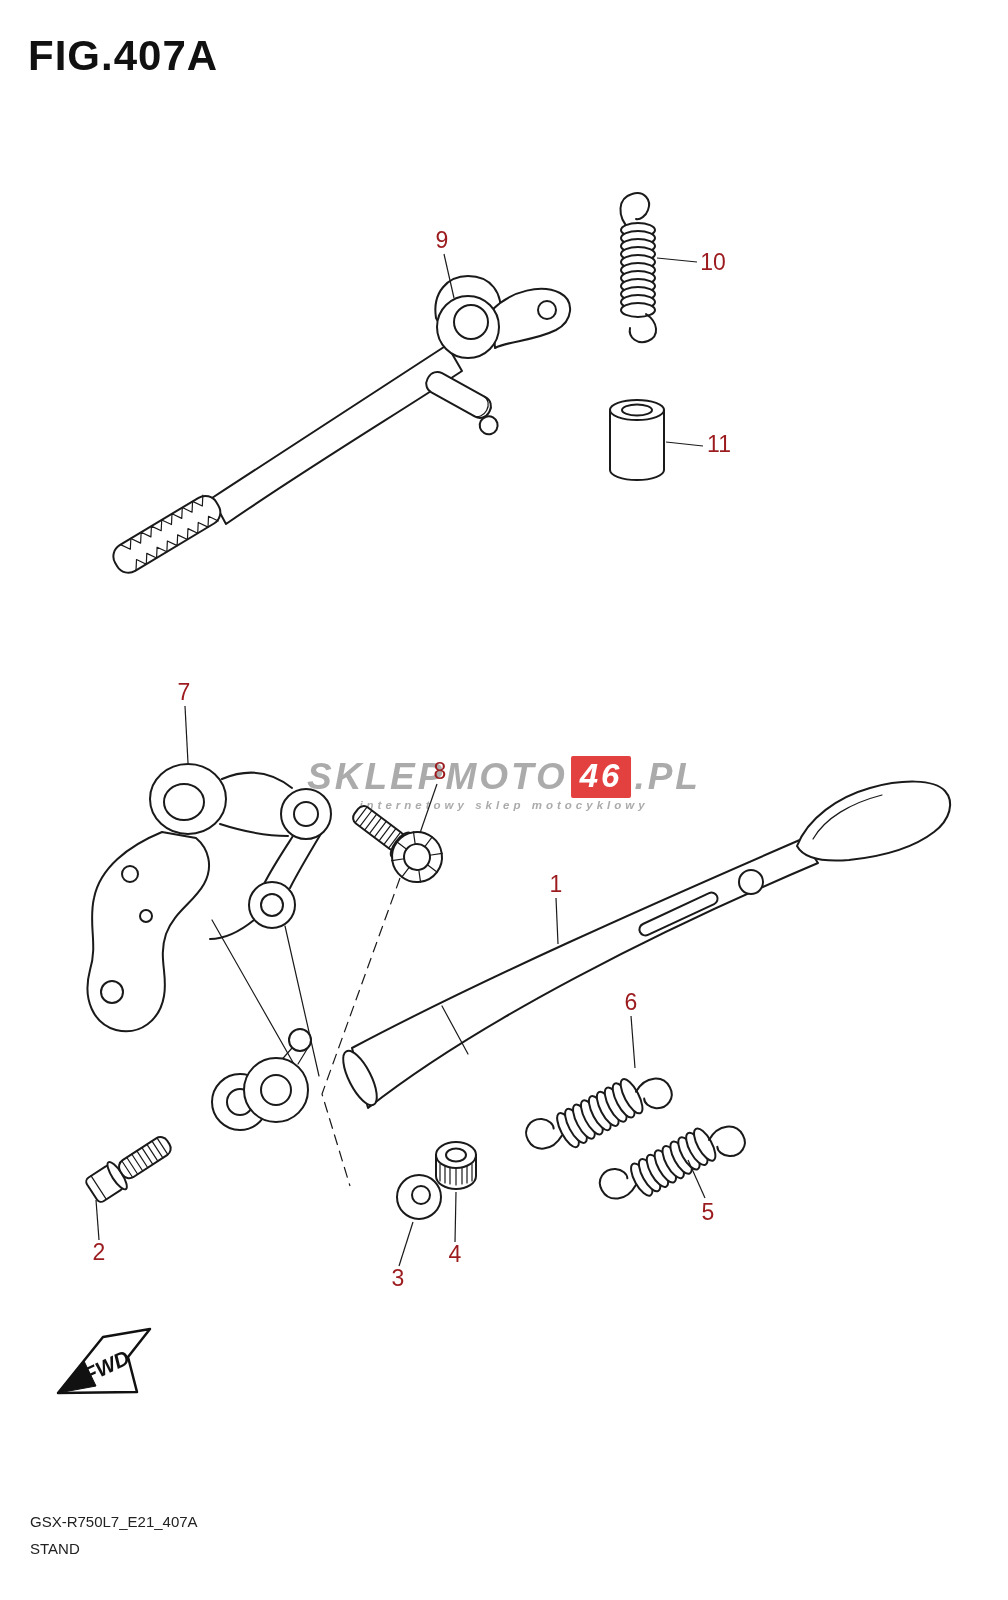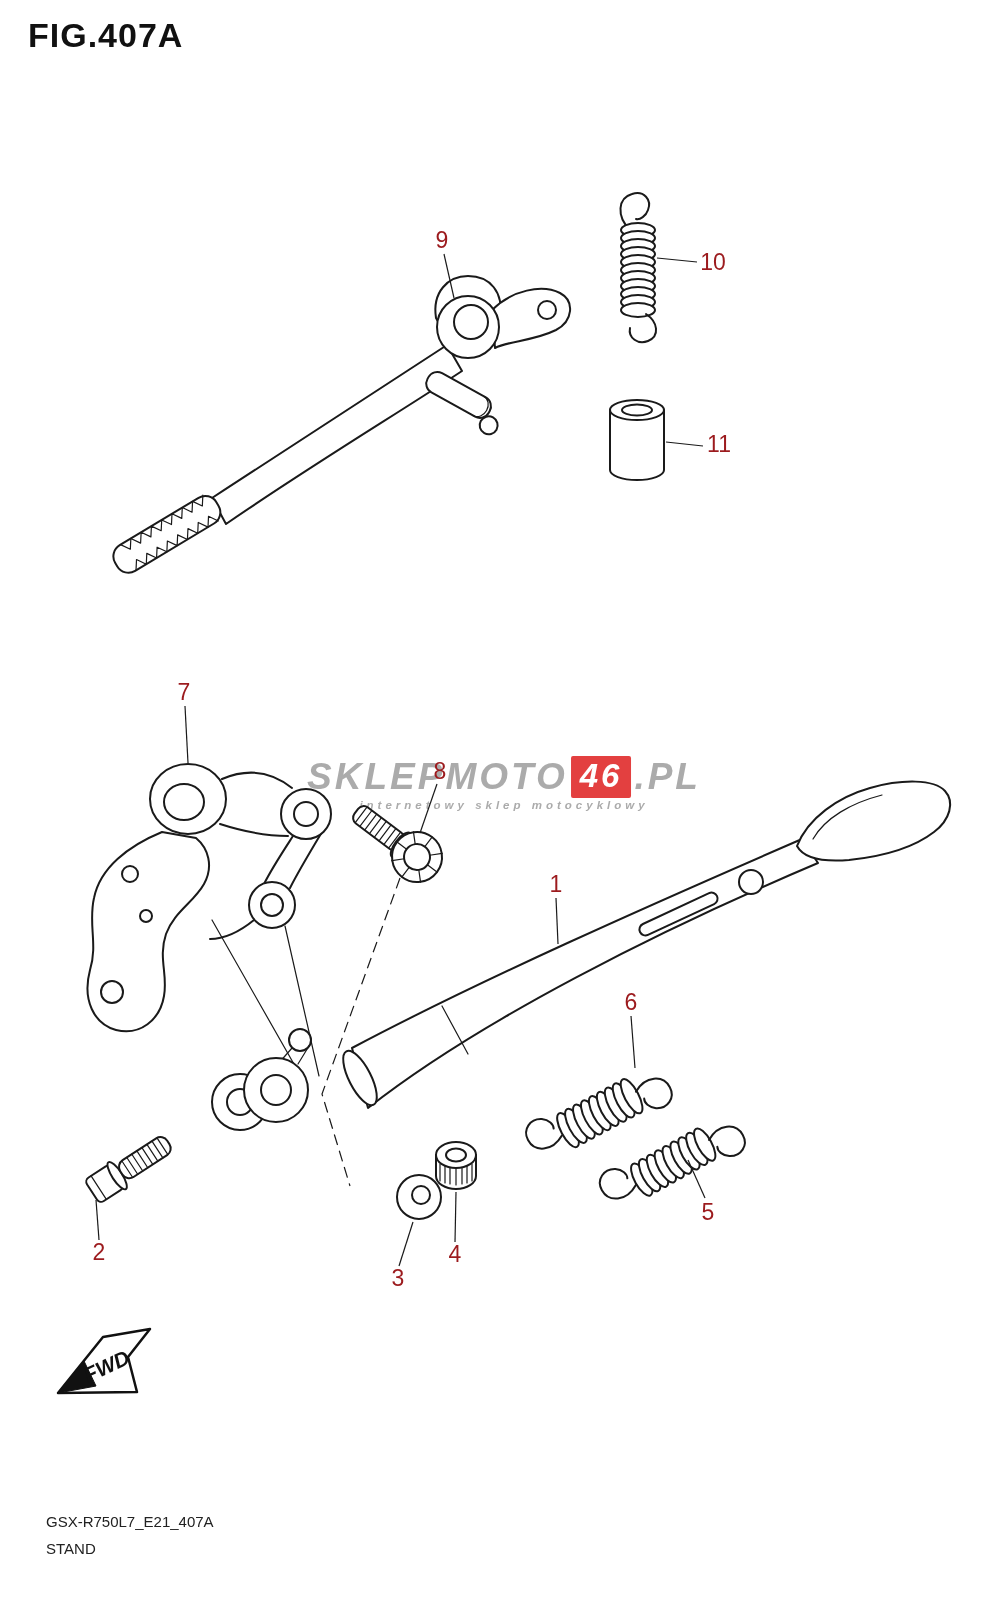--- a/index.html
+++ b/index.html
@@ -1,30 +1,30 @@
 <!DOCTYPE html>
 <html style="--callout: #9c1b1e; --line: #1a1a1a; --watermark-text: #a7a7a7; --watermark-badge: #e23636; --fwd: #111111;"><head>
 <meta charset="utf-8">
 <style>
   html,body{margin:0;padding:0;background:#fff;}
   .page{position:relative;width:1008px;height:1600px;background:#fff;overflow:hidden;
         font-family:"Liberation Sans",sans-serif;}
-  .fig-title{position:absolute;left:28px;top:16px;margin:0;font-size:34px;font-weight:bold;
+  .fig-title{position:absolute;left:28px;top:32px;margin:0;font-size:42px;font-weight:bold;
              color:#111;letter-spacing:1px;z-index:2;}
   .watermark{position:absolute;left:50%;top:756px;transform:translateX(-50%);
              text-align:center;z-index:0;opacity:.95;white-space:nowrap;}
   .wm-row{display:flex;align-items:center;justify-content:center;gap:3px;
           font-size:37px;font-weight:bold;font-style:italic;
           color:var(--watermark-text,#a7a7a7);letter-spacing:3px;}
   .wm-badge{background:var(--watermark-badge,#e23636);color:#fff;border-radius:2px;
             padding:1px 9px 3px 9px;font-size:33px;font-style:italic;}
   .wm-tag{font-size:11.5px;font-weight:bold;font-style:italic;letter-spacing:4px;
           color:var(--watermark-text,#a7a7a7);margin-top:1px;}
   .diagram{position:absolute;left:0;top:0;z-index:1;}
-  .footer{position:absolute;left:30px;top:1508px;z-index:2;color:#222;font-size:15px;line-height:27px;margin-left:16px;}
+  .footer{position:absolute;left:30px;top:1508px;z-index:2;color:#222;font-size:15px;line-height:27px;}
   .art{stroke:var(--line,#1a1a1a);fill:none;stroke-width:2;stroke-linecap:round;stroke-linejoin:round;}
   .fw{fill:#ffffff;}
   .thin{stroke-width:1.2;}
   .leader{stroke:var(--line,#1a1a1a);stroke-width:1.2;fill:none;}
   .dashline{stroke:var(--line,#1a1a1a);stroke-width:1.2;stroke-dasharray:11 6;fill:none;}
   svg text{font-family:"Liberation Sans",sans-serif;}
   .callout-text{fill:var(--callout,#9c1b1e);font-size:23px;}
 </style>
 </head>
 <body>

